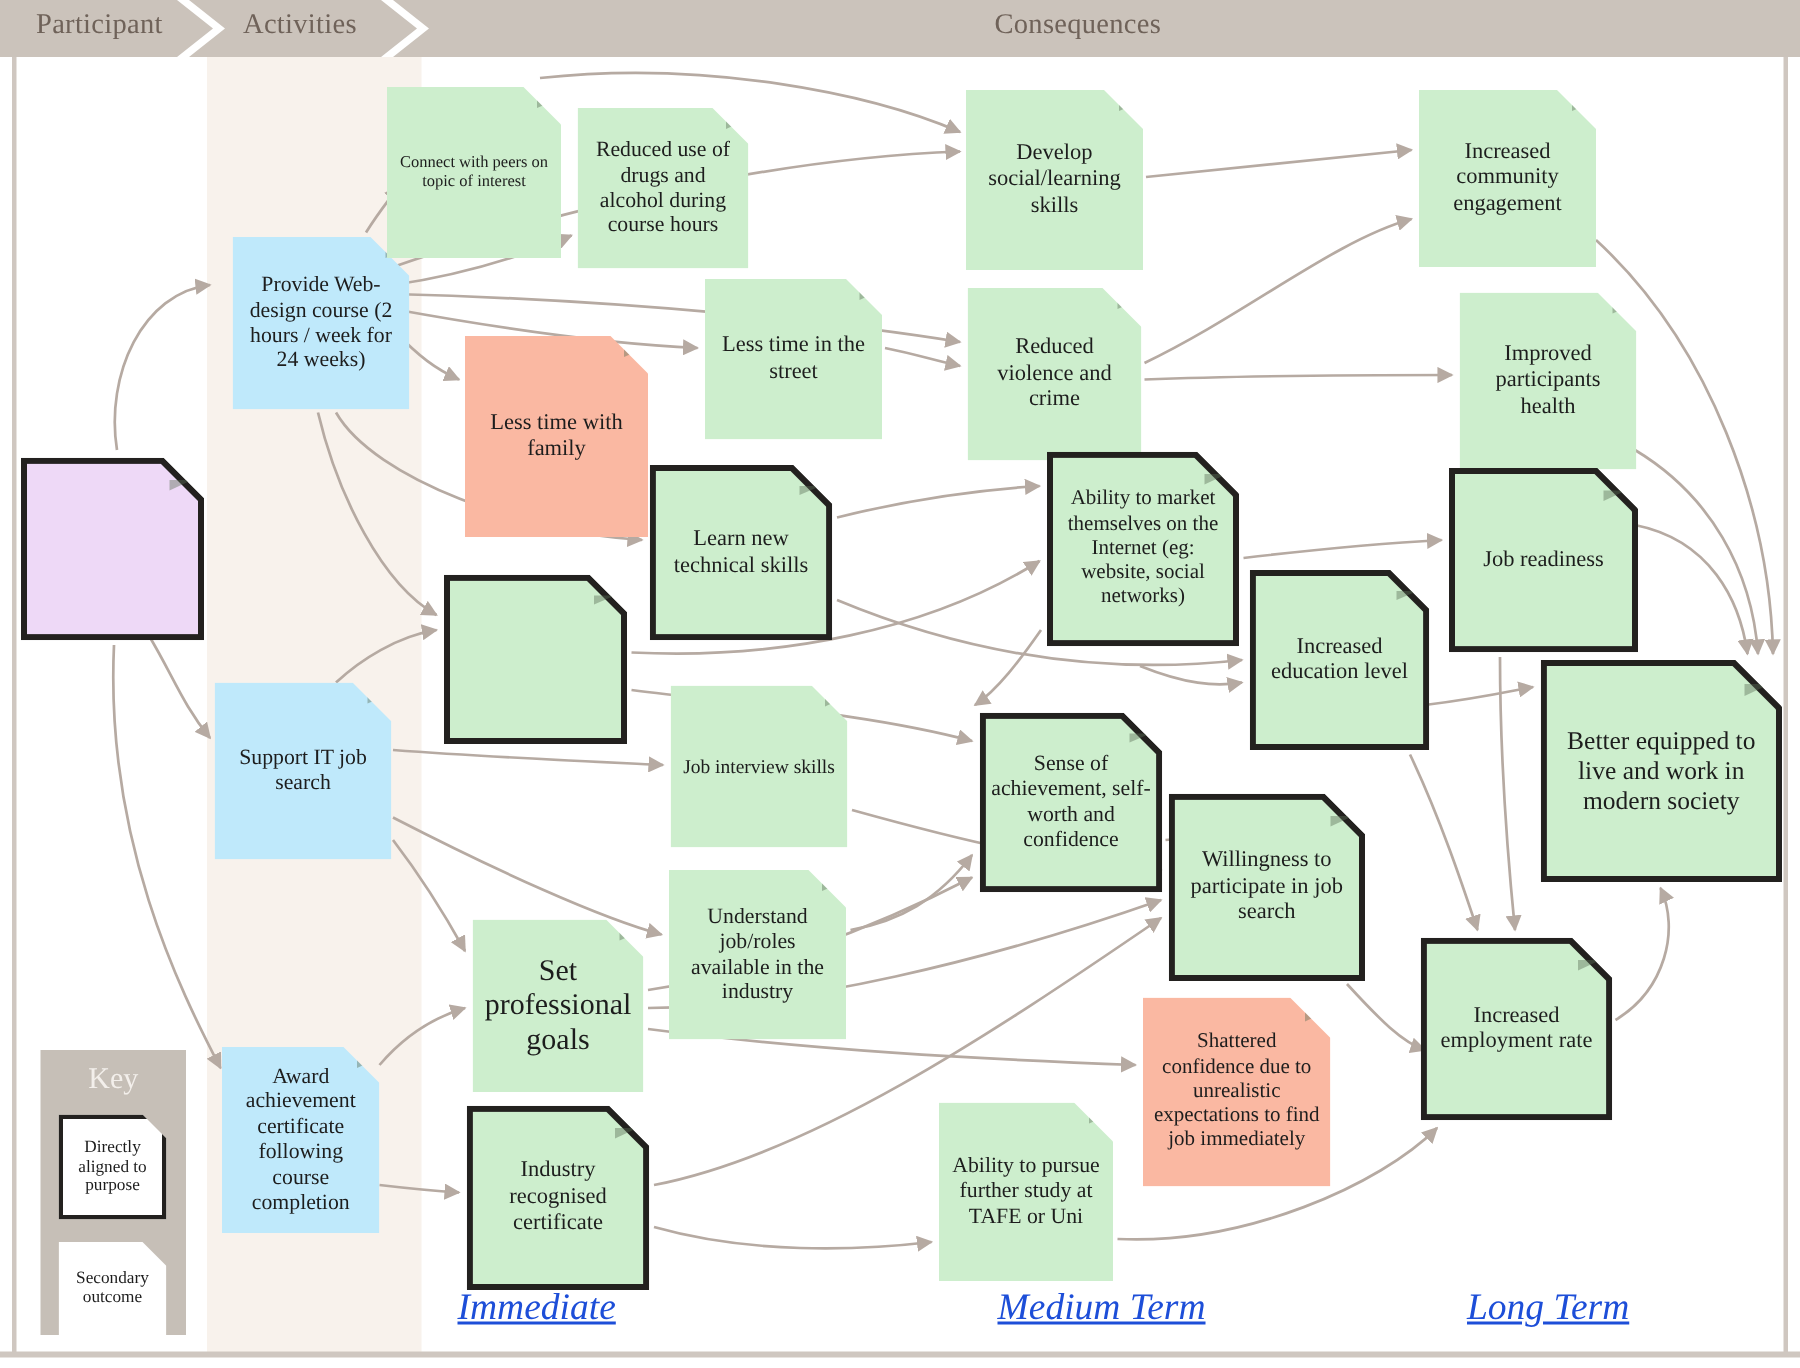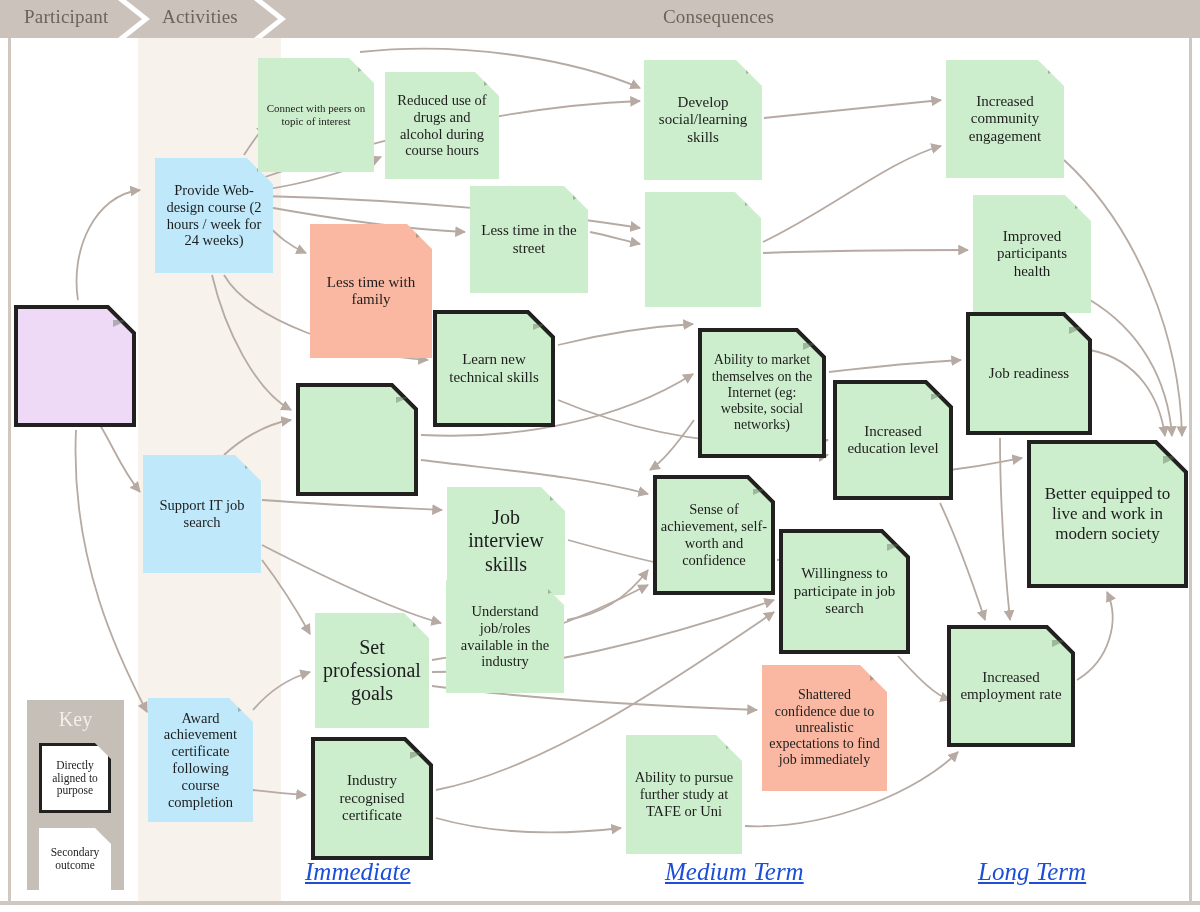--- a/index.html
+++ b/index.html
@@ -151,21 +151,21 @@
         <div style="position: absolute; left: 0px; top: 0px; width: 100%; height: 100%; background: rgb(35, 33, 31); z-index: 0; clip-path: polygon(0px 0px, calc(100% - 26px) 0px, 100% 26px, 100% 100%, 0px 100%);"></div>
         <div style="position: absolute; left: 4px; top: 4px; width: 114px; height: 109px; background: rgb(205, 238, 205); z-index: 1; clip-path: polygon(0px 0px, calc(100% - 24px) 0px, 100% 24px, 100% 100%, 0px 100%);"></div>
         <div style="position: absolute; z-index: 2; right: 8px; top: 14.3px; width: 0px; height: 0px; border-left: 14px solid rgba(90, 110, 85, 0.42); border-bottom: 6px solid transparent;"></div>
         <span class="txt">Learn new technical skills</span>
       </div>
       <div class="card green bordered" id="card-develop-a-website-portfolio" style="left: 296px; top: 383px; width: 122px; height: 113px; font-size: 14.5px; clip-path: polygon(0px 0px, calc(100% - 25px) 0px, 100% 25px, 100% 100%, 0px 100%); border: none; background: transparent;">
         <div style="position: absolute; left: 0px; top: 0px; width: 100%; height: 100%; background: rgb(35, 33, 31); z-index: 0; clip-path: polygon(0px 0px, calc(100% - 25px) 0px, 100% 25px, 100% 100%, 0px 100%);"></div>
         <div style="position: absolute; left: 4px; top: 4px; width: 114px; height: 105px; background: rgb(205, 238, 205); z-index: 1; clip-path: polygon(0px 0px, calc(100% - 23px) 0px, 100% 23px, 100% 100%, 0px 100%);"></div>
         <div style="position: absolute; z-index: 2; right: 8px; top: 14.3px; width: 0px; height: 0px; border-left: 14px solid rgba(90, 110, 85, 0.42); border-bottom: 6px solid transparent;"></div>
       </div>
-      <div class="card green" id="card-job-interview-skills" style="left: 447px; top: 457px; width: 118px; height: 108px; font-size: 20px; clip-path: polygon(0px 0px, calc(100% - 24px) 0px, 100% 24px, 100% 100%, 0px 100%); margin-top: 30px;">
+      <div class="card green" id="card-job-interview-skills" style="left: 447px; top: 457px; width: 118px; height: 108px; font-size: 13px; clip-path: polygon(0px 0px, calc(100% - 24px) 0px, 100% 24px, 100% 100%, 0px 100%);">
         <div style="position: absolute; z-index: 2; right: 2px; top: 7.85px; width: 0px; height: 0px; border-left: 13px solid rgba(90, 110, 85, 0.42); border-bottom: 6px solid transparent;"></div>
         <span class="txt">Job interview skills</span>
       </div>
       <div class="card green" id="card-understand-job-roles" style="left: 446px; top: 580px; width: 118px; height: 113px; font-size: 14.5px; clip-path: polygon(0px 0px, calc(100% - 25px) 0px, 100% 25px, 100% 100%, 0px 100%);">
         <div style="position: absolute; z-index: 2; right: 2px; top: 8.3px; width: 0px; height: 0px; border-left: 14px solid rgba(90, 110, 85, 0.42); border-bottom: 6px solid transparent;"></div>
         <span class="txt">Understand job/roles available in the industry</span>
       </div>
       <div class="card green" id="card-set-professional-goals" style="left: 315px; top: 613px; width: 114px; height: 115px; font-size: 20px; clip-path: polygon(0px 0px, calc(100% - 25px) 0px, 100% 25px, 100% 100%, 0px 100%);">
         <div style="position: absolute; z-index: 2; right: 2px; top: 8.3px; width: 0px; height: 0px; border-left: 14px solid rgba(90, 110, 85, 0.42); border-bottom: 6px solid transparent;"></div>
         <span class="txt">Set professional goals</span>
@@ -175,22 +175,23 @@
         <div style="position: absolute; left: 4px; top: 4px; width: 114px; height: 115px; background: rgb(205, 238, 205); z-index: 1; clip-path: polygon(0px 0px, calc(100% - 25px) 0px, 100% 25px, 100% 100%, 0px 100%);"></div>
         <div style="position: absolute; z-index: 2; right: 8px; top: 14.75px; width: 0px; height: 0px; border-left: 15px solid rgba(90, 110, 85, 0.42); border-bottom: 7px solid transparent;"></div>
         <span class="txt">Industry recognised certificate</span>
       </div>
       <div class="card green" id="card-develop-social-learning-skills" style="left: 644px; top: 60px; width: 118px; height: 120px; font-size: 15px; clip-path: polygon(0px 0px, calc(100% - 26px) 0px, 100% 26px, 100% 100%, 0px 100%);">
         <div style="position: absolute; z-index: 2; right: 2px; top: 8.3px; width: 0px; height: 0px; border-left: 14px solid rgba(90, 110, 85, 0.42); border-bottom: 6px solid transparent;"></div>
         <span class="txt">Develop social/learning skills</span>
       </div>
       <div class="card green" id="card-reduced-violence-and-crime" style="left: 645px; top: 192px; width: 116px; height: 115px; font-size: 15px; clip-path: polygon(0px 0px, calc(100% - 26px) 0px, 100% 26px, 100% 100%, 0px 100%);">
         <div style="position: absolute; z-index: 2; right: 2px; top: 8.3px; width: 0px; height: 0px; border-left: 14px solid rgba(90, 110, 85, 0.42); border-bottom: 6px solid transparent;"></div>
-      </div>
-      <div class="card green bordered" id="card-ability-to-market-themselves" style="left: 698px; top: 328px; width: 128px; height: 130px; font-size: 14px; clip-path: polygon(0px 0px, calc(100% - 28px) 0px, 100% 28px, 100% 100%, 0px 100%); border: none; background: transparent;">
+        <span class="txt">Reduced violence and crime</span>
+      </div>
+      <div class="card green bordered" id="card-ability-to-market-themselves" style="left: 698px; top: 301px; width: 128px; height: 130px; font-size: 14px; clip-path: polygon(0px 0px, calc(100% - 28px) 0px, 100% 28px, 100% 100%, 0px 100%); border: none; background: transparent;">
         <div style="position: absolute; left: 0px; top: 0px; width: 100%; height: 100%; background: rgb(35, 33, 31); z-index: 0; clip-path: polygon(0px 0px, calc(100% - 28px) 0px, 100% 28px, 100% 100%, 0px 100%);"></div>
         <div style="position: absolute; left: 4px; top: 4px; width: 120px; height: 122px; background: rgb(205, 238, 205); z-index: 1; clip-path: polygon(0px 0px, calc(100% - 26px) 0px, 100% 26px, 100% 100%, 0px 100%);"></div>
         <div style="position: absolute; z-index: 2; right: 8px; top: 14.75px; width: 0px; height: 0px; border-left: 15px solid rgba(90, 110, 85, 0.42); border-bottom: 7px solid transparent;"></div>
         <span class="txt">Ability to market themselves on the Internet (eg: website, social networks)</span>
       </div>
       <div class="card green bordered" id="card-increased-education-level" style="left: 833px; top: 380px; width: 120px; height: 120px; font-size: 15px; clip-path: polygon(0px 0px, calc(100% - 26px) 0px, 100% 26px, 100% 100%, 0px 100%); border: none; background: transparent;">
         <div style="position: absolute; left: 0px; top: 0px; width: 100%; height: 100%; background: rgb(35, 33, 31); z-index: 0; clip-path: polygon(0px 0px, calc(100% - 26px) 0px, 100% 26px, 100% 100%, 0px 100%);"></div>
         <div style="position: absolute; left: 4px; top: 4px; width: 112px; height: 112px; background: rgb(205, 238, 205); z-index: 1; clip-path: polygon(0px 0px, calc(100% - 24px) 0px, 100% 24px, 100% 100%, 0px 100%);"></div>
         <div style="position: absolute; z-index: 2; right: 8px; top: 14.3px; width: 0px; height: 0px; border-left: 14px solid rgba(90, 110, 85, 0.42); border-bottom: 6px solid transparent;"></div>
         <span class="txt">Increased education level</span>

